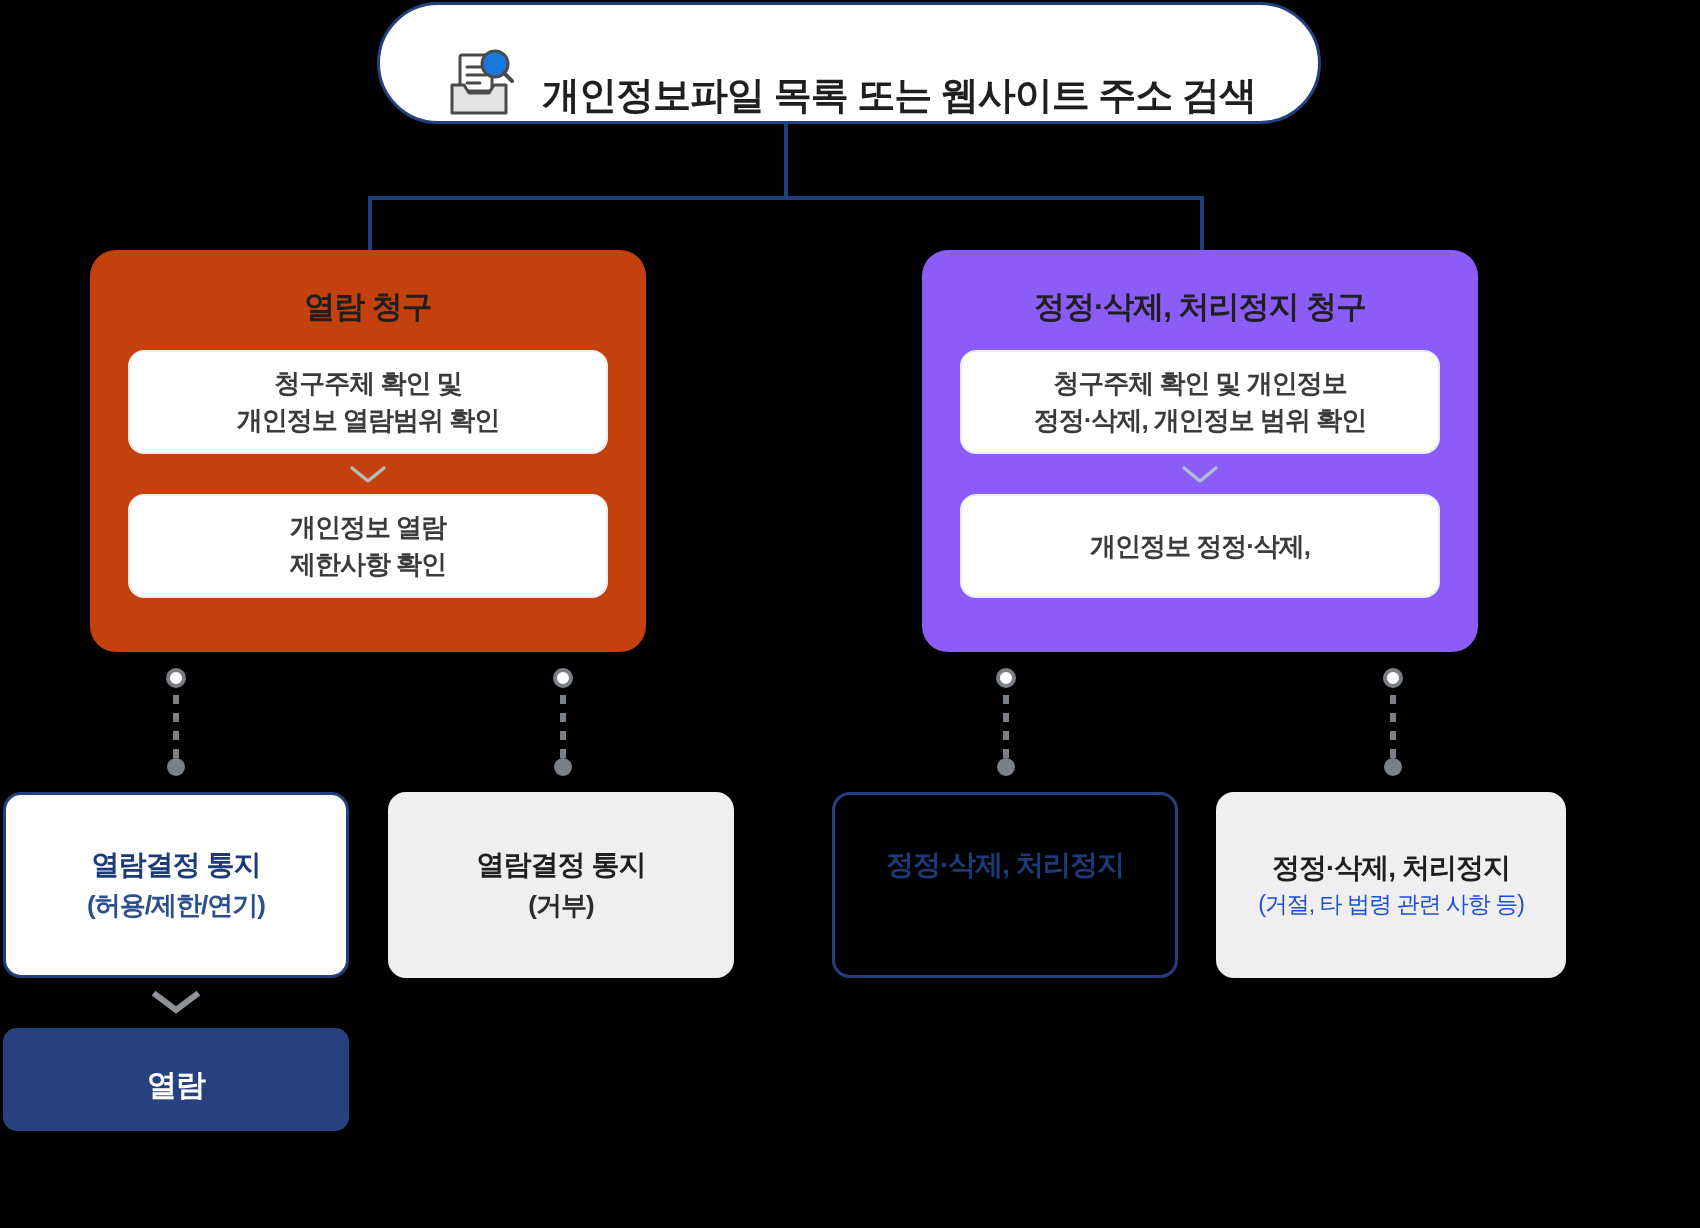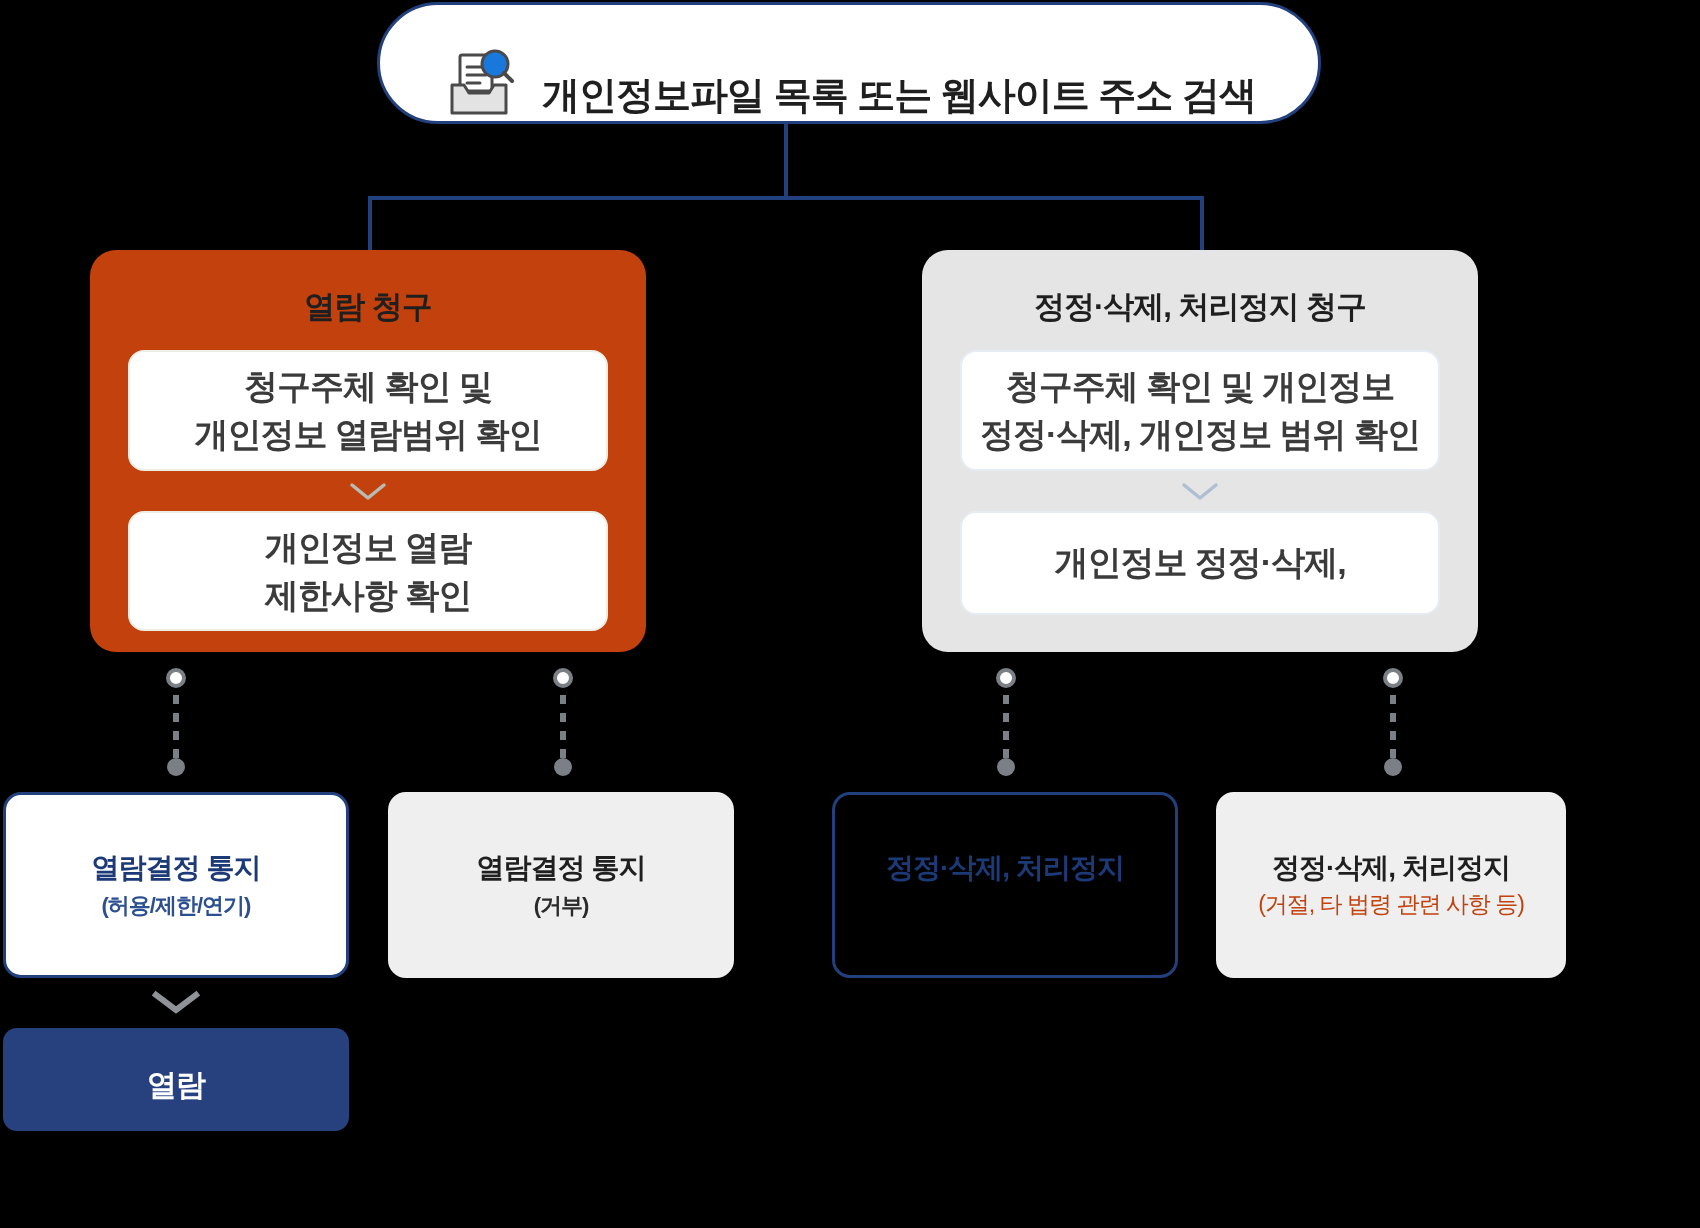--- a/index.html
+++ b/index.html
@@ -66,21 +66,21 @@
   .branch {
     position: absolute;
     box-sizing: border-box;
     border-radius: 26px;
     padding: 26px 38px 30px 38px;
     top: 250px;
     width: 556px;
     height: 402px;
   }
   .branch-left  { left: 90px;  background: #c2410c; }
-  .branch-right { left: 922px; background: #e5e5e5; }
+  .branch-right { left: 922px; background: #8b5cf6; }
 
   .branch-title {
     text-align: center;
     font-size: 31px;
     font-weight: 700;
     color: #1f1f1f;
     letter-spacing: -1px;
     margin: 10px 0 22px 0;
     white-space: nowrap;
   }
@@ -92,21 +92,21 @@
     border-radius: 16px;
     min-height: 104px;
     display: flex;
     flex-direction: column;
     align-items: center;
     justify-content: center;
     padding: 10px 8px;
   }
   .branch-right .step-card { border-color: #e6ecf3; }
   .step-card .line {
-    font-size: 34px;
+    font-size: 26px;
     font-weight: 600;
     color: #3b3b3b;
     line-height: 1.42;
     letter-spacing: -1px;
     white-space: nowrap;
   }
 
   .chevron-sm {
     display: block;
     margin: 9px auto;
@@ -171,21 +171,21 @@
     text-align: center;
   }
   .result .r-title {
     font-size: 28px;
     font-weight: 700;
     line-height: 1.32;
     letter-spacing: -1px;
     white-space: nowrap;
   }
   .result .r-sub {
-    font-size: 22px;
+    font-size: 26px;
     font-weight: 600;
     line-height: 1.34;
     letter-spacing: -1px;
     margin-top: 4px;
     white-space: nowrap;
   }
   .result .r-note {
     font-size: 23px;
     font-weight: 500;
     line-height: 1.3;
@@ -216,21 +216,21 @@
     border: 3px solid #23407e;
   }
   .result-3 .r-title { color: #1d3a78; }
 
   .result-4 {
     left: 1216px; width: 350px;
     background: #efefef;
     border: 3px solid #efefef;
   }
   .result-4 .r-title { color: #1f1f1f; }
-  .result-4 .r-note  { color: #c2410c; }
+  .result-4 .r-note  { color: #1d4ed8; }
 
   
   .chevron-big {
     position: absolute;
     left: 150px;
     top: 988px;
     width: 52px;
     height: 28px;
   }
   .final-box {

